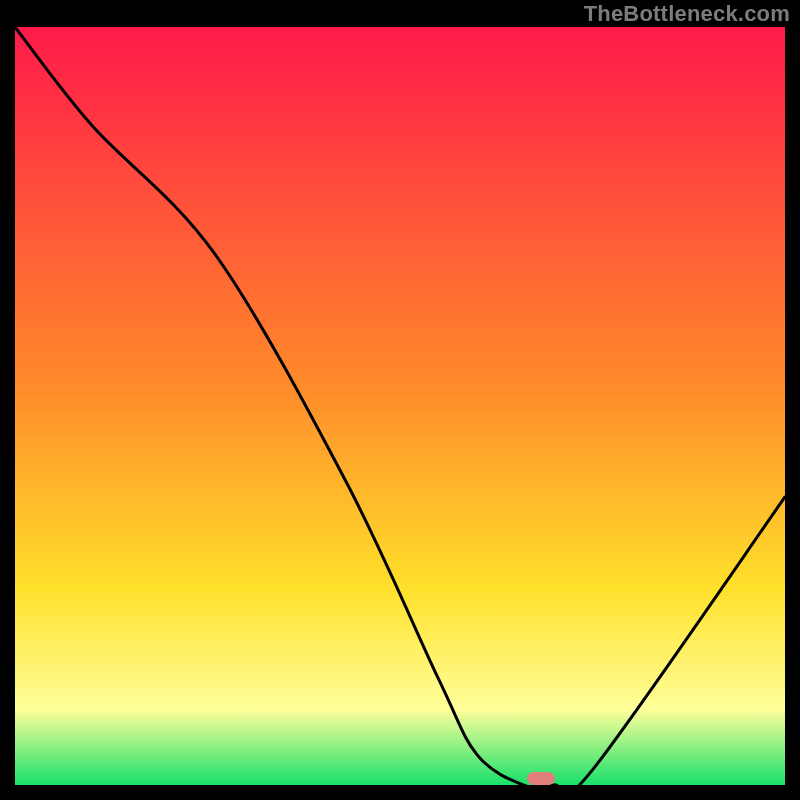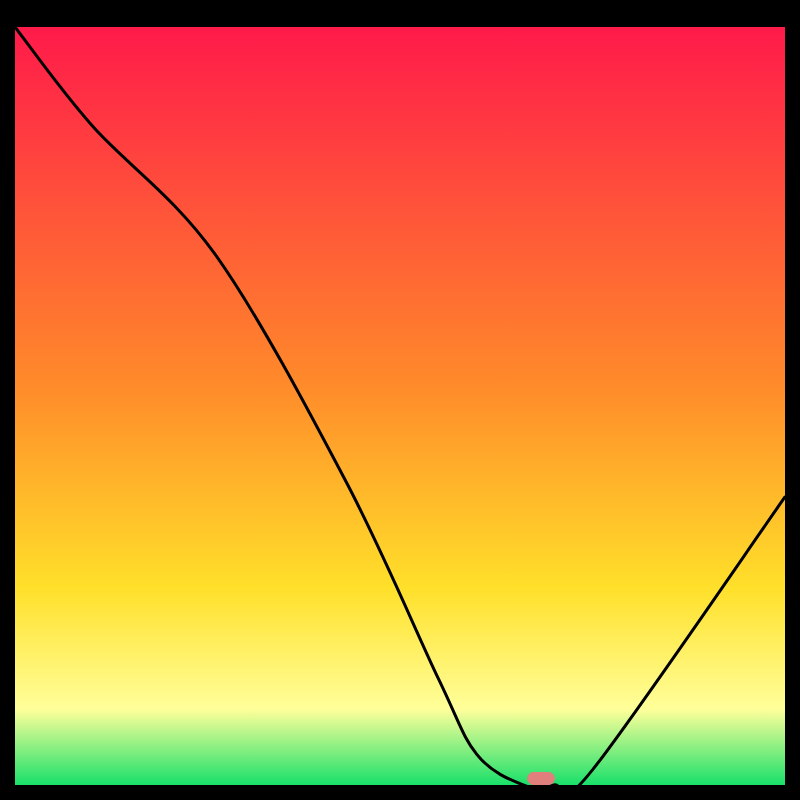--- a/index.html
+++ b/index.html
@@ -44,20 +44,21 @@
     width: 28px;
     height: 13px;
     border-radius: 7px;
     z-index: 4;
   }
 </style>
 </head>
 <body>
 
 <div class="wrap">
+  <div class="watermark">TheBottleneck.com</div>
 
   <div class="plot">
 
     <svg width="770" height="758" viewBox="0 0 770 758" preserveAspectRatio="none">
       <defs>
         <linearGradient id="bg-grad" x1="0" y1="0" x2="0" y2="1">
             <stop offset="0%" stop-color="#ff1a4a"></stop>
             <stop offset="47%" stop-color="#ff8a2a"></stop>
             <stop offset="74%" stop-color="#ffe02a"></stop>
             <stop offset="90%" stop-color="#ffff9a"></stop>

